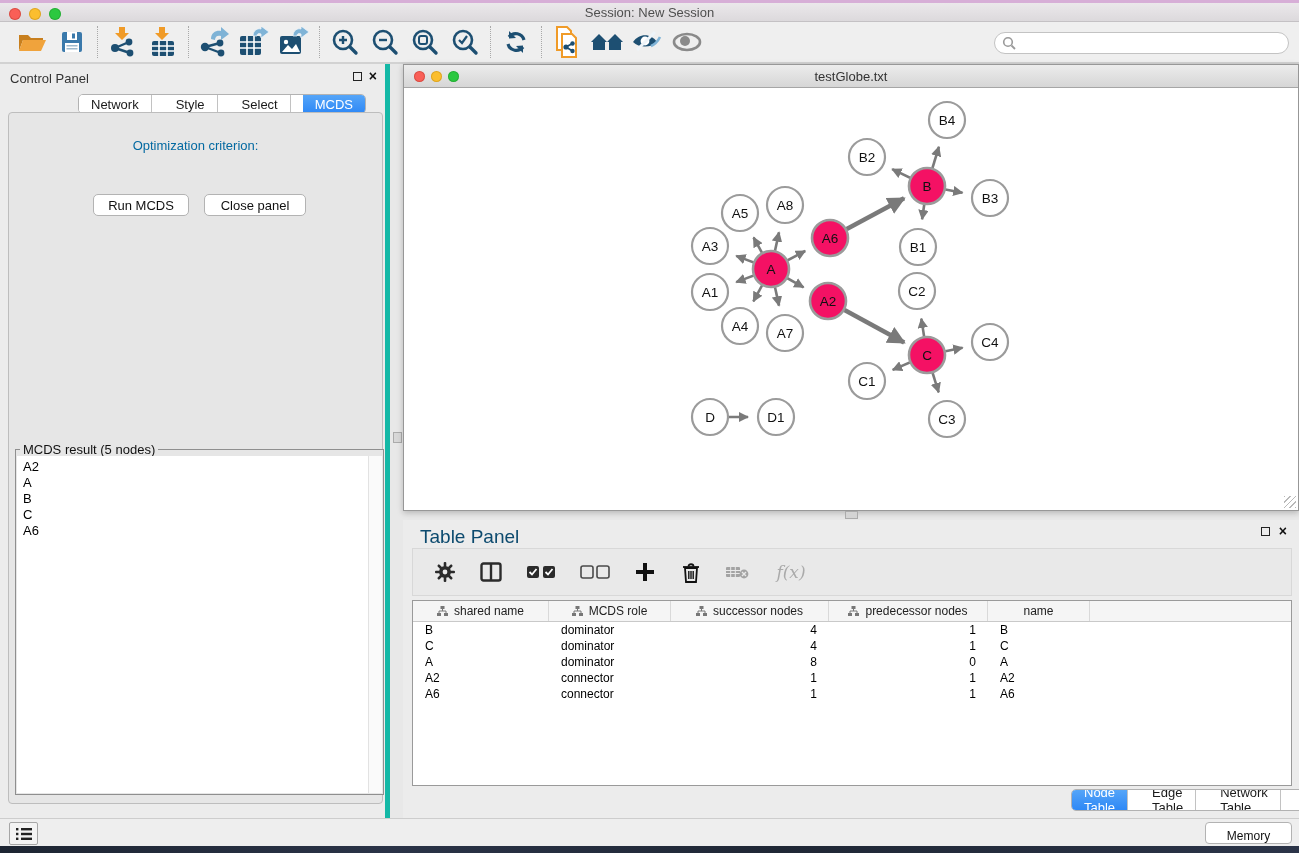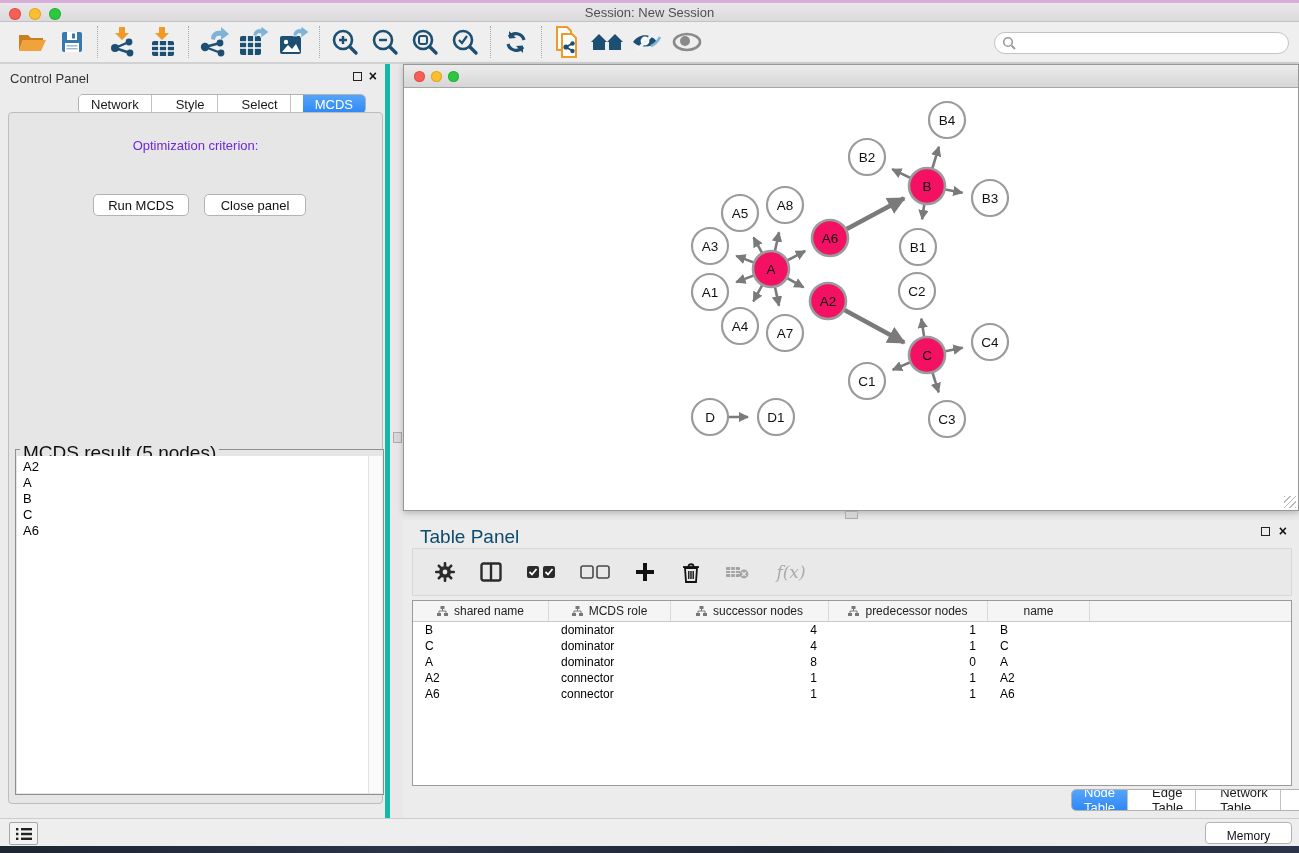--- a/index.html
+++ b/index.html
@@ -35,35 +35,35 @@
 
   .segbar { position:absolute; display:flex; border:1px solid #b2b2b2; border-radius:5px; overflow:hidden; background:#fff; height:20px;gap:12px; }
   .seg { display:flex; align-items:center; justify-content:center; font-size:13px; color:#1a1a1a; border-right:1px solid #c2c2c2; padding:0 12px; background:#fff; }
   .seg:last-child { border-right:none; }
   .seg.active { background:linear-gradient(#55a5f8,#2e88f6); color:#fff; }
 
   .ctl-tabs { left:78px; top:30px; }
 
   .tabbox { position:absolute; left:8px; top:48px; width:375px; height:692px; background:#e6e6e6;
     border:1px solid #bdbdbd; border-radius:4px; }
-  .opt-label { position:absolute; left:0; width:100%; top:25px; text-align:center; color:#6d28d9; }
+  .opt-label { position:absolute; left:0; width:100%; top:25px; text-align:center; color:#0369a1; }
   .combo { position:absolute; left:34px; top:46px; width:310px; height:24px; background:#fff; border:1px solid #b3b3b3;
     border-radius:4px; display:flex; align-items:center; }
   .combo .val { flex:1; padding-left:8px; font-size:13px; white-space:nowrap; overflow:hidden; }
   .combo .stepper { width:19px; height:22px; margin-right:1px; border-radius:3px; background:linear-gradient(#5aa7f8,#2f7df0);
     display:flex; flex-direction:column; align-items:center; justify-content:center; gap:2px; }
   .arr-up { width:0; height:0; border-left:3.5px solid transparent; border-right:3.5px solid transparent; border-bottom:4px solid #fff; }
   .arr-dn { width:0; height:0; border-left:3.5px solid transparent; border-right:3.5px solid transparent; border-top:4px solid #fff; }
   .btn { position:absolute; height:22px; background:#fff; border:1px solid #b3b3b3; border-radius:5px;
     font-size:13px; display:flex; align-items:center; justify-content:center; color:#111; }
   .run-btn { left:84px; top:81px; width:96px; }
   .closep-btn { left:195px; top:81px; width:102px; }
 
   .result-fieldset { position:absolute; left:6px; top:336px; width:369px; height:346px; border:1px solid #8f8f8f; background:#e6e6e6; }
-  .result-legend { position:absolute; left:4px; top:-8px; background:#e6e6e6; padding:0 3px; font-size:19px; color:#111; }
+  .result-legend { position:absolute; left:4px; top:-8px; background:#e6e6e6; padding:0 3px; font-size:13px; color:#111; }
   .result-list { position:absolute; left:1px; top:6px; right:15px; bottom:1px; background:#fff; overflow:hidden; padding-top:3px; }
   .result-track { position:absolute; top:6px; right:1px; bottom:1px; width:14px; background:#fafafa; border-left:1px solid #e2e2e2; }
   .result-item { font-size:13px; line-height:16px; padding-left:6px; color:#000; }
 
   
   .vsplit-handle { position:absolute; left:393px; top:432px; width:9px; height:11px; background:#d8d8d8; border:1px solid #ababab; }
   .hsplit-handle { position:absolute; left:845px; top:511px; width:13px; height:8px; background:#d4d4d4; border:1px solid #ababab; }
 
   
   .net-window { position:absolute; left:403px; top:64px; width:896px; height:447px; background:#fff;
@@ -288,20 +288,21 @@
 
 <div class="vsplit-handle"></div>
 
 <div class="net-window">
   <div class="net-titlebar">
     <div class="mini-lights">
       <div class="mini-light light red"></div>
       <div class="mini-light light yellow"></div>
       <div class="mini-light light green"></div>
     </div>
+    <div class="title">testGlobe.txt</div>
   </div>
   <div class="net-canvas">
     <svg width="894" height="423" viewBox="0 0 894 423" id="graph-svg">
       <defs>
         <marker id="arrowhead" viewBox="0 0 10 10" refX="9" refY="5" markerWidth="4" markerHeight="4" orient="auto">
           <path d="M0 0 L10 5 L0 10 Z" fill="#7a7a7a"></path>
         </marker>
       </defs>
       <g id="edge-layer">
           <line x1="367" y1="181" x2="332.19952401902617" y2="194.12149094364588" stroke="#7a7a7a" stroke-width="2.6" marker-end="url(#arrowhead)"></line>

